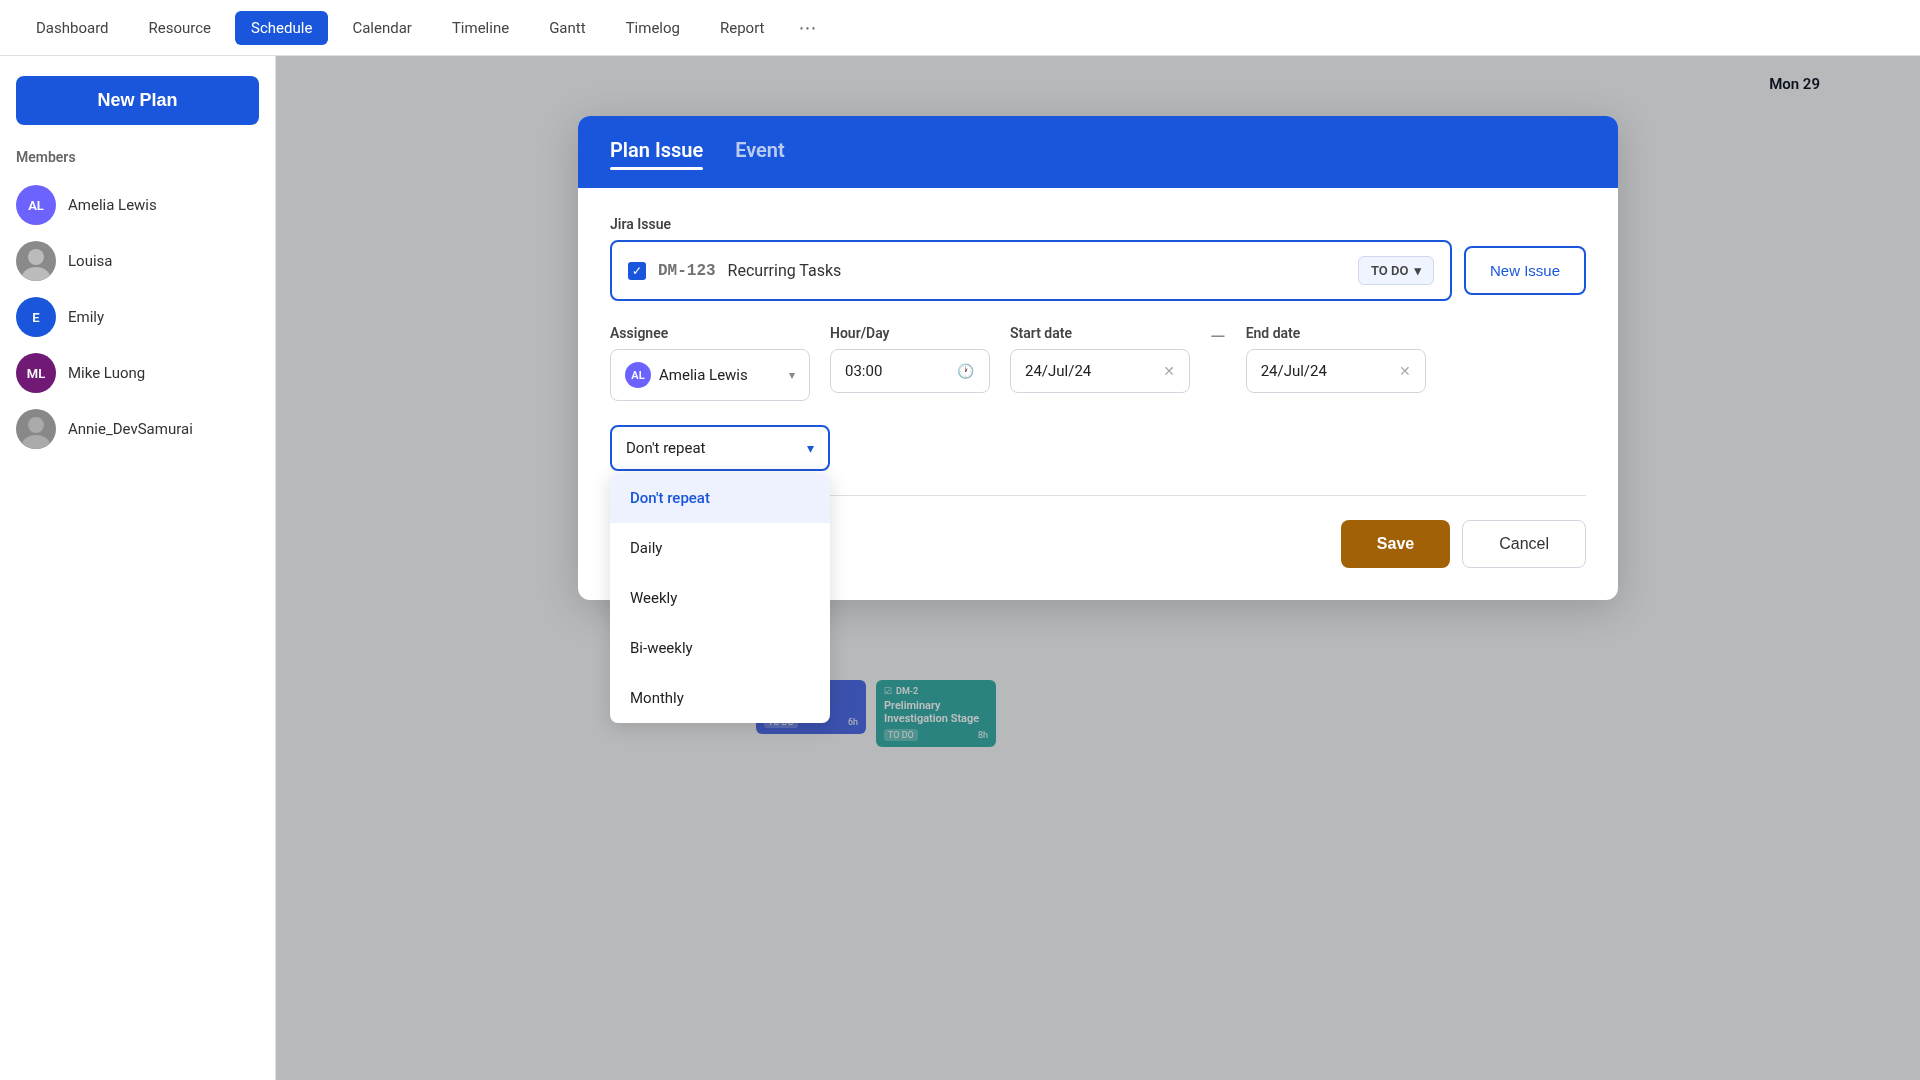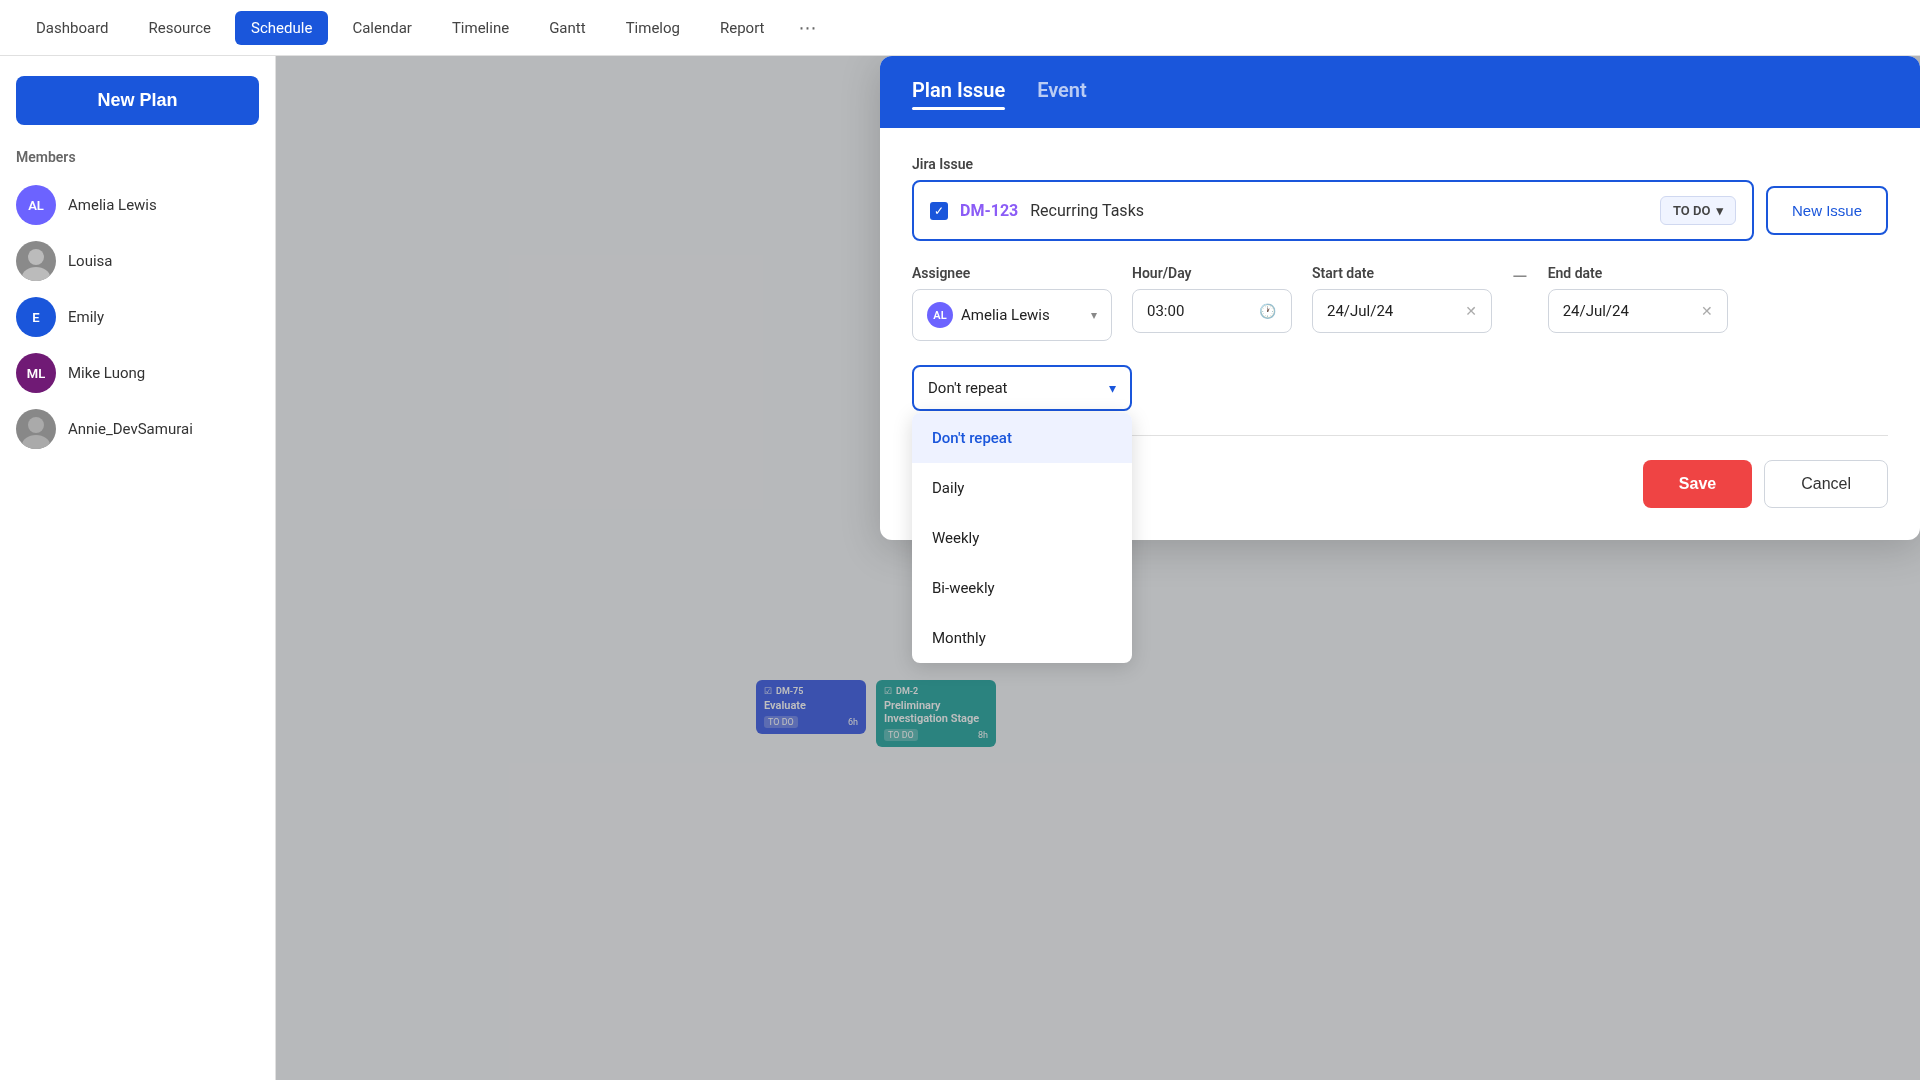--- a/index.html
+++ b/index.html
@@ -168,22 +168,23 @@
       color: #0f172a;
     }
 
     
     .modal-overlay {
       position: absolute;
       top: 0; left: 0; right: 0; bottom: 0;
       background: rgba(0,0,0,0.25);
       z-index: 100;
       display: flex;
-      justify-content: flex-end;
+      justify-content: center;
       align-items: flex-start;
+      padding-top: 60px;
     }
     .modal {
       background: #fff;
       border-radius: 12px;
       width: 1040px;
       overflow: visible;
       box-shadow: 0 8px 40px rgba(0,0,0,0.18);
     }
     .modal-header {
       background: #1a56db;
@@ -248,21 +249,22 @@
       border-radius: 3px;
       display: flex;
       align-items: center;
       justify-content: center;
       color: #fff;
       font-size: 12px;
       flex-shrink: 0;
     }
     .jira-id {
       font-weight: 700;
-      color: #8b5cf6;
+      color: #737373;
+      font-family: Liberation Mono, monospace;
     }
     .jira-name {
       color: #333;
       flex: 1;
     }
     .jira-status {
       background: #f0f4ff;
       border: 1px solid #d0d8f0;
       border-radius: 6px;
       padding: 6px 12px;
@@ -403,21 +405,21 @@
       margin: 8px 0 24px;
     }
 
     
     .modal-footer {
       display: flex;
       justify-content: flex-end;
       gap: 12px;
     }
     .save-btn {
-      background: #ef4444;
+      background: #a16207;
       color: #fff;
       border: none;
       border-radius: 8px;
       padding: 14px 36px;
       font-size: 16px;
       font-weight: 600;
       cursor: pointer;
       margin-left: 32px;
     }
     .cancel-btn {

